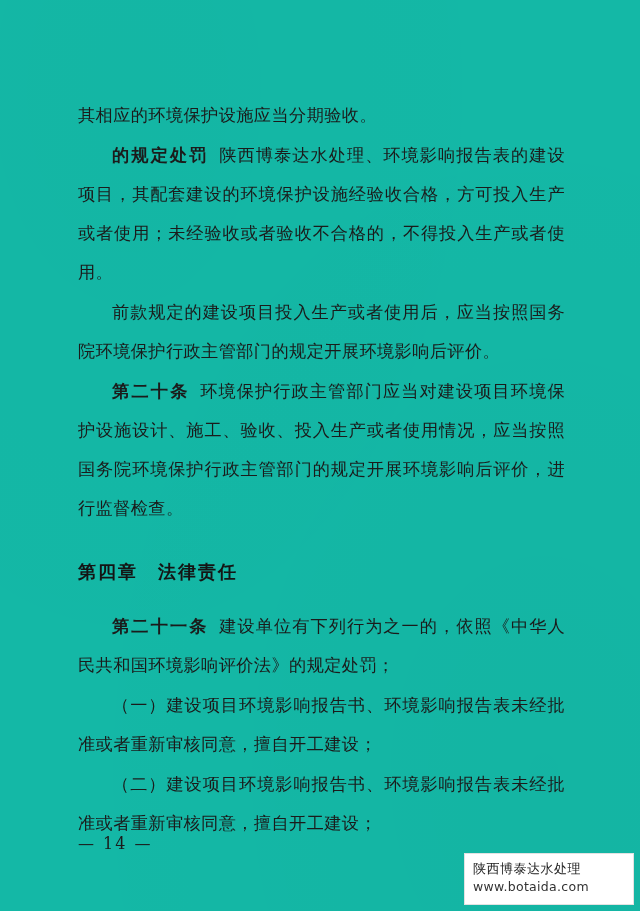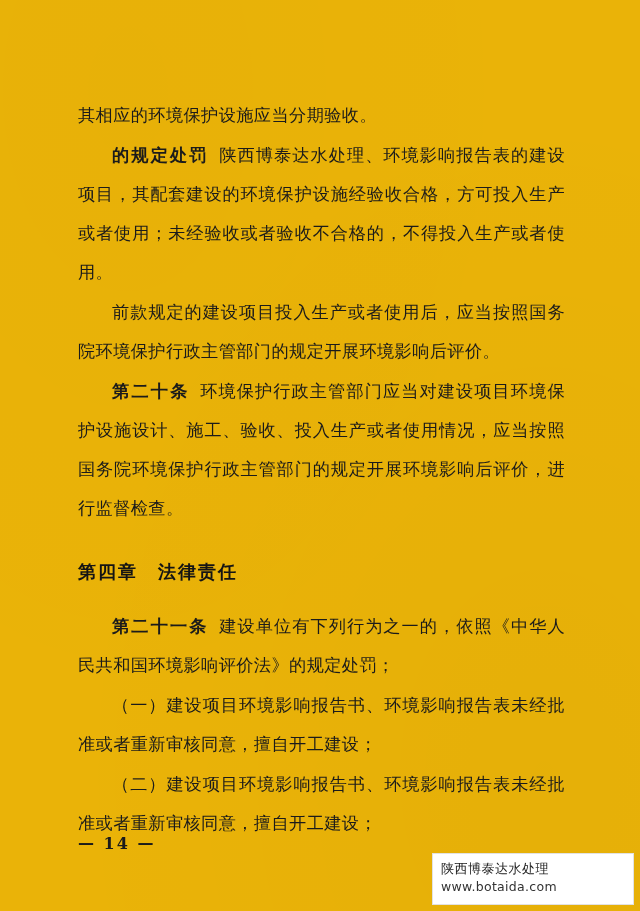--- a/index.html
+++ b/index.html
@@ -10,21 +10,21 @@
     width: 640px;
     height: 911px;
     background: #ffffff;
     font-family: "DejaVu Serif", "Liberation Serif", serif;
     overflow: hidden;
   }
   #page {
     position: relative;
     width: 640px;
     height: 911px;
-    background: #eab308;
+    background: #14b8a6;
   }
   
   #page::before {
     content: "";
     position: absolute;
     inset: 0;
     background:
       radial-gradient(ellipse at 20% 10%, rgba(0,0,0,0.012), rgba(0,0,0,0) 60%),
       radial-gradient(ellipse at 85% 85%, rgba(0,0,0,0.02), rgba(0,0,0,0) 65%);
     pointer-events: none;
@@ -64,27 +64,26 @@
     width: 10px;
   }
   .footer {
     position: absolute;
     left: 78px;
     top: 834px;
     width: 487px;
     font-size: 16px;
     color: #1b1b1b;
     letter-spacing: 2px;
-    font-weight: bold;
   }
   .watermark {
     position: absolute;
     right: 6px;
     bottom: 6px;
-    width: 202px;
+    width: 170px;
     height: 52px;
     background: #ffffff;
     border: 1px solid #e2e2e2;
     box-sizing: border-box;
     padding: 6px 8px;
     font-family: "DejaVu Sans", "Liberation Sans", sans-serif;
   }
   .watermark .wm-line1 {
     font-size: 13px;
     color: #222;

